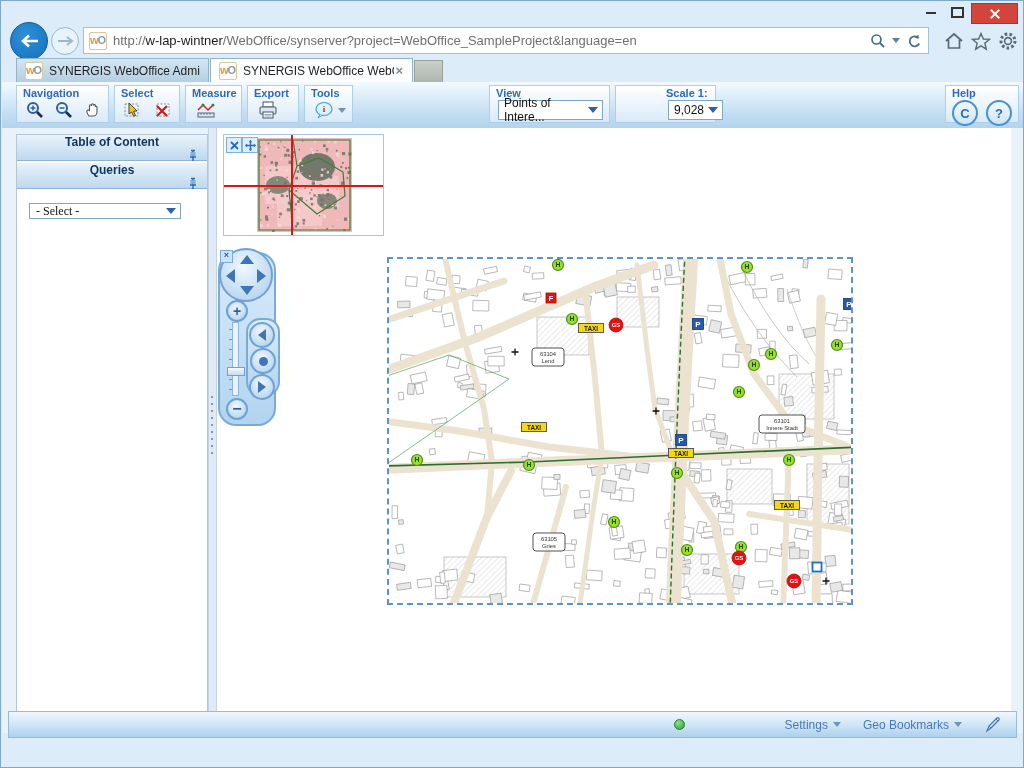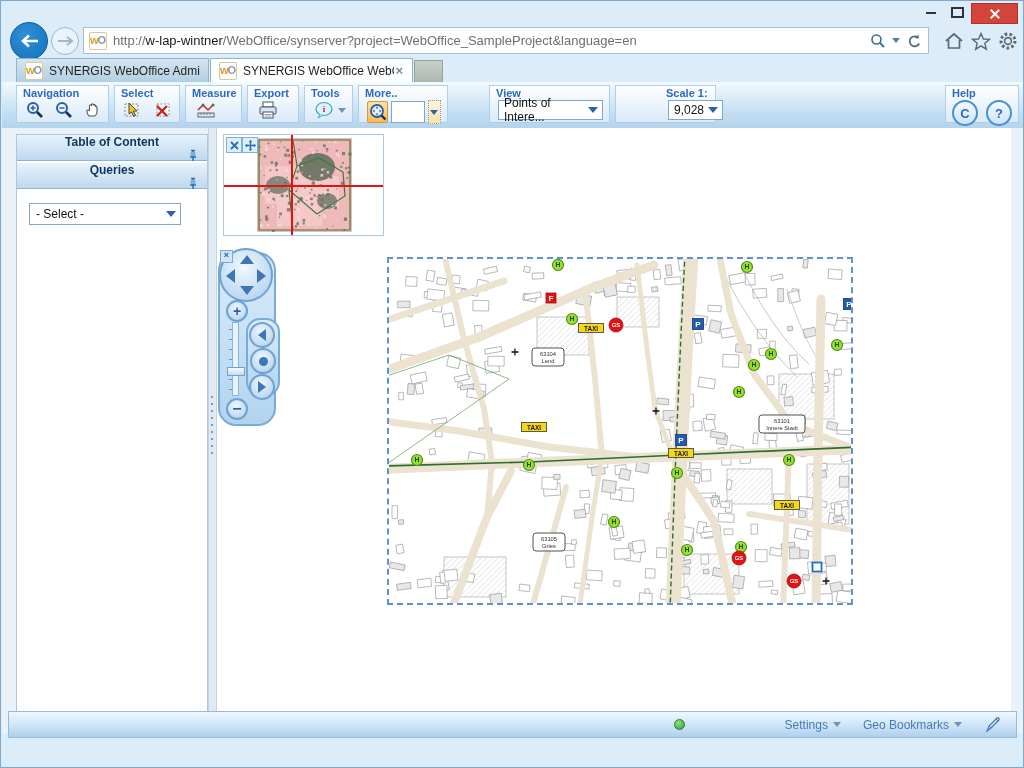--- a/index.html
+++ b/index.html
@@ -272,36 +272,20 @@
           <svg width="20" height="18">
               <ellipse cx="10" cy="8" rx="8" ry="6.5" fill="#d9f2fb" stroke="#4aa0c0" stroke-width="1.2"></ellipse>
               <path d="M6,13.5 L4,17 L9,14" fill="#d9f2fb" stroke="#4aa0c0" stroke-width="1"></path>
               <text x="10" y="11" font-size="9" font-weight="bold" fill="#c22" text-anchor="middle" font-family="Liberation Serif,serif">i</text>
             </svg>
           </span>
         <span class="caret sm" style="border-top-color:#6d94bb"></span>
       </div>
     </div>
 
-    <div class="tgroup" style="left:356px;width:90px;">
-      <div class="ghead">More..</div>
-      <div class="grow" style="gap:3px;">
-        <span class="tbtn hl">
-          <svg width="18" height="18">
-              <circle cx="8" cy="8" r="6" stroke="#2a5fa8" stroke-width="1.8" fill="#eaf3fc"></circle>
-              <path d="M8,3.6 L6.6,5.6 H9.4 Z M8,12.4 L6.6,10.4 H9.4 Z M3.6,8 L5.6,6.6 V9.4 Z M12.4,8 L10.4,6.6 V9.4 Z" fill="#2a5fa8"></path>
-              <path d="M12.5,12.5 L16.5,16.5" stroke="#16324f" stroke-width="2.4"></path>
-            </svg>
-          </span>
-        <span class="combo" style="width:42px;height:22px;"></span>
-        <span style="width:14px;height:22px;border:1px dotted #999;background:linear-gradient(#fdf6dd,#f3e3a8);display:flex;align-items:center;justify-content:center;">
-            <span class="caret sm"></span>
-          </span>
-      </div>
-    </div>
 
     <div class="tgroup" style="left:487px;width:121px;">
       <div class="ghead">View</div>
       <div class="grow">
         <span class="combo" style="width:108px;padding-left:5px;">
             <span>Points of Intere...</span>
             <span class="caret"></span>
           </span>
       </div>
     </div>
@@ -337,21 +321,21 @@
               <rect x="3.5" y="3" width="5" height="4" fill="#7fb0d9"></rect>
             </svg></span>
       </div>
       <div class="phead">
         <span>Queries</span>
         <span class="pin"><svg width="12" height="13">
               <path d="M4,1.5 h4 M6,1.5 V8 M3,8 h6 M6,8 V12" stroke="#2a6db5" stroke-width="1.5" fill="none"></path>
               <rect x="3.5" y="3" width="5" height="4" fill="#7fb0d9"></rect>
             </svg></span>
       </div>
-      <span id="query-select" class="combo" style="height:22px;padding-left:6px;">
+      <span id="query-select" class="combo" style="height:16px;padding-left:6px;font-family:Liberation Serif, serif;">
         <span>- Select -</span>
         <span class="caret"></span>
       </span>
     </div>
 
     <div id="splitter">
         <span class="grip"></span>
       </div>
 
     <div id="overview">

